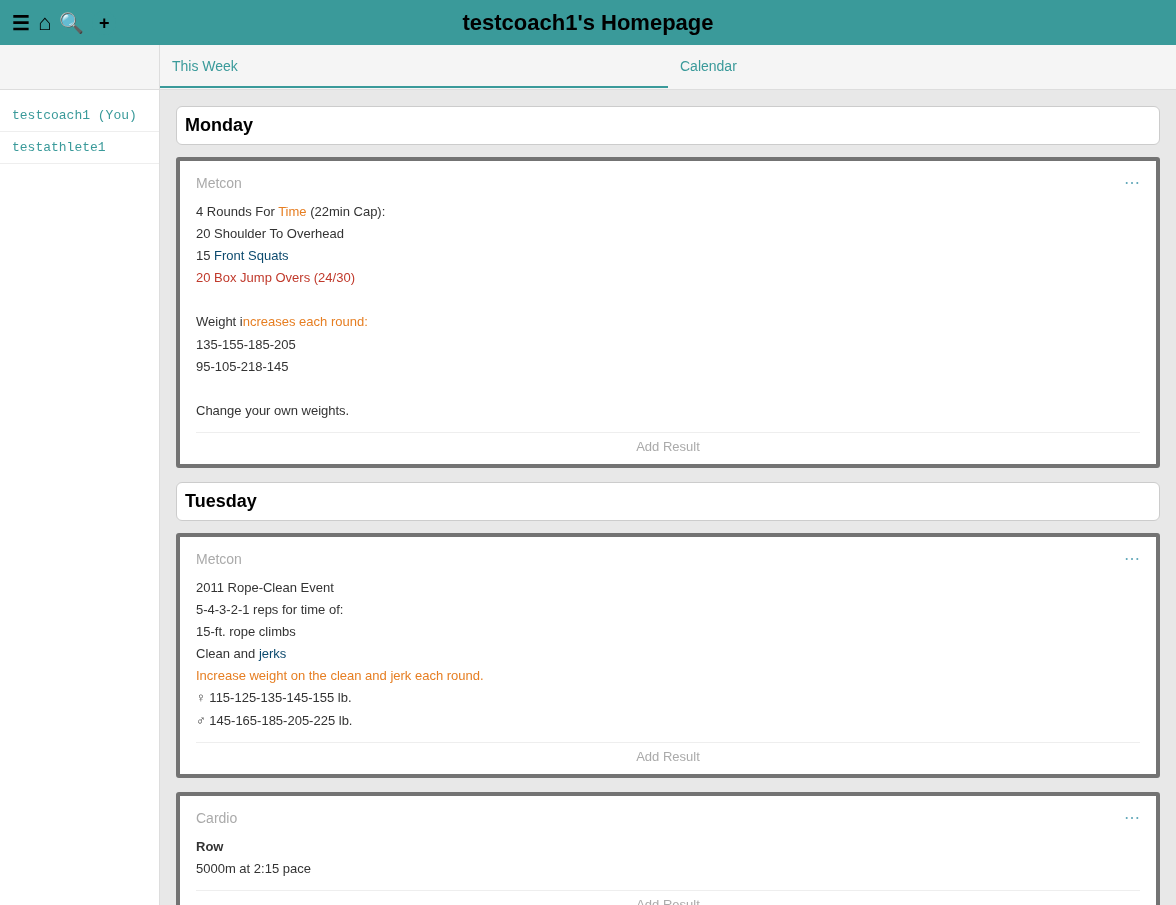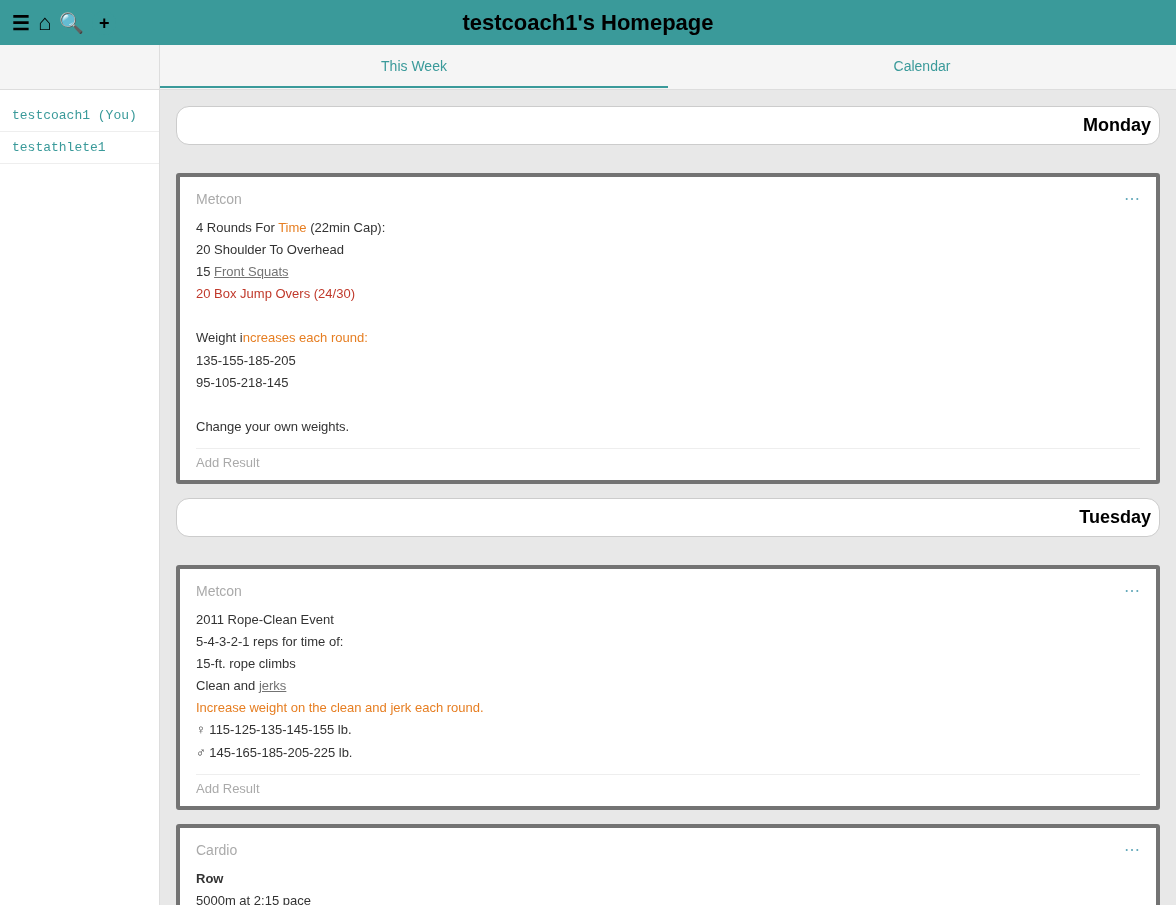--- a/index.html
+++ b/index.html
@@ -48,21 +48,20 @@
       border-right: 1px solid #ddd;
       background: #f5f5f5;
     }
     .tabs-area {
       flex: 1;
       display: flex;
       align-items: center;
     }
     .tab {
       flex: 1;
-      text-align: center;
       padding: 12px;
       cursor: pointer;
       font-size: 14px;
       color: #3a9a9a;
       border-bottom: 2px solid transparent;
     }
     .tab.active {
       color: #3a9a9a;
       border-bottom: 2px solid #3a9a9a;
     }
@@ -101,26 +100,26 @@
       flex: 1;
       padding: 16px;
       background: #e8e8e8;
       overflow-y: auto;
     }
 
     
     .day-header {
       background: #fff;
       border: 1px solid #ccc;
-      border-radius: 13px;
-      text-align: right;
+      border-radius: 6px;
+      text-align: left;
       padding: 8px;
       font-size: 18px;
       font-weight: bold;
-      margin-bottom: 28px;
+      margin-bottom: 12px;
     }
 
     
     .workout-card {
       background: #fff;
       border: 4px solid #737373;
       border-radius: 3px;
       padding: 14px 16px 10px 16px;
       margin-bottom: 14px;
       position: relative;
@@ -138,24 +137,24 @@
       font-size: 16px;
       cursor: pointer;
       letter-spacing: 2px;
     }
     .card-body {
       font-size: 13px;
       line-height: 1.7;
       color: #333;
     }
     .card-body .highlight-orange { color: #e67e22; }
-    .card-body .highlight-blue { color: #737373; text-decoration: underline; }
+    .card-body .highlight-blue { color: #0c4a6e; }
     .card-body .highlight-red { color: #c0392b; }
     .add-result {
-      text-align: left;
+      text-align: center;
       margin-top: 10px;
       font-size: 13px;
       color: #aaa;
       cursor: pointer;
       padding-top: 6px;
       border-top: 1px solid #eee;
     }
 
     .bold { font-weight: bold; }
   </style>

